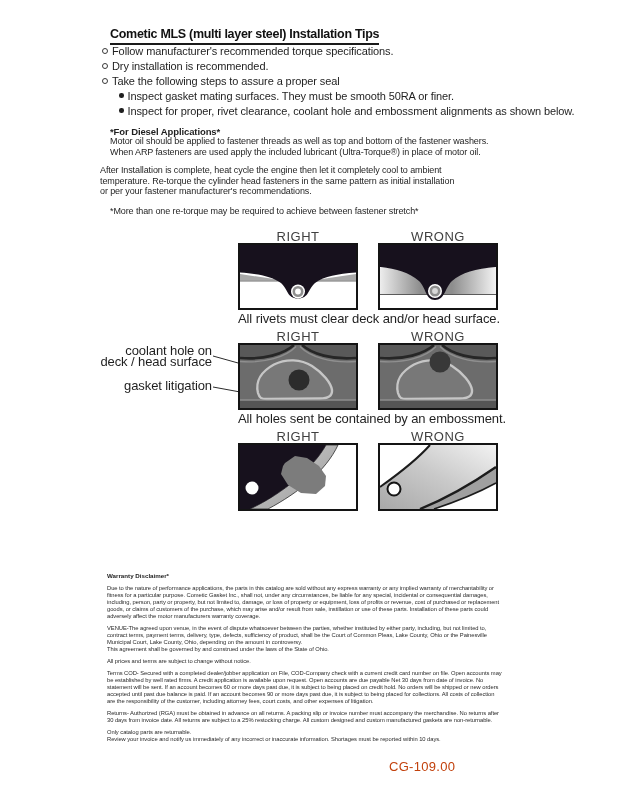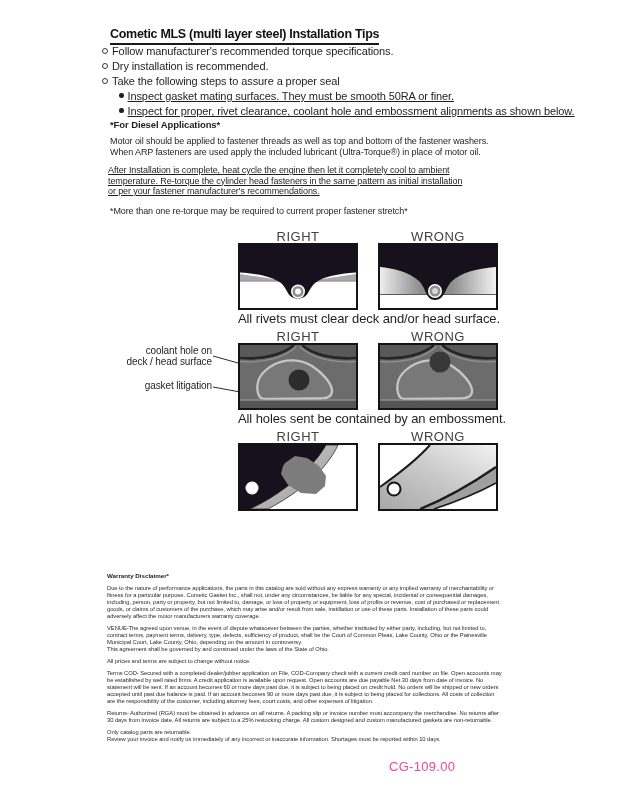--- a/index.html
+++ b/index.html
@@ -6,39 +6,39 @@
   .page {
     position:relative; width:618px; height:800px; background:#ffffff;
     font-family:"Liberation Sans", sans-serif; color:#1f1f1f; overflow:hidden;
   }
   .abs { position:absolute; }
   .title {
     font-size:12.5px; font-weight:bold; letter-spacing:-0.3px; color:#111;
     border-bottom:2px solid #1a1a1a; padding-bottom:2px; display:inline-block;
   }
   .tip-row { display:flex; align-items:flex-start; height:15px; font-size:11px; letter-spacing:-0.1px; }
-  .tip-row.sub { margin-left:17px;text-decoration:underline; }
+  .tip-row.sub { margin-left:17px; }
   .bullet-circle {
     width:4px; height:4px; border:1px solid #3a3a3a; border-radius:50%;
     margin:3px 4px 0 0; flex:none; background:#fff;
   }
   .bullet-dot {
     width:4.5px; height:4.5px; background:#1f1f1f; border-radius:50%;
     margin:3px 4px 0 0; flex:none;
   }
-  .h2 { font-size:9.5px; font-weight:bold; letter-spacing:-0.1px; }
+  .h2 { font-size:9.5px; font-weight:bold; letter-spacing:-0.1px;margin-top:7px; }
   .body-text { font-size:9px; line-height:10.5px; letter-spacing:-0.1px; white-space:pre-line; }
   .rw-label { font-size:13px; letter-spacing:0.5px; text-align:center; width:120px; color:#404040; }
   .caption { font-size:13px; letter-spacing:-0.1px; line-height:11px; white-space:pre-line; }
   .diag-box { position:absolute; width:120px; }
   .diag-box svg { display:block; }
-  .side-label { font-size:10px; line-height:10.5px; text-align:right; width:112px; white-space:pre-line; letter-spacing:-0.1px; }
+  .side-label { font-size:13px; line-height:10.5px; text-align:right; width:112px; white-space:pre-line; letter-spacing:-0.1px; }
   .fine { font-size:5.8px; line-height:7px; letter-spacing:-0.05px; white-space:pre-line; margin:0 0 5px 0; color:#2a2a2a; }
   .fine-heading { font-size:6.2px; font-weight:bold; margin:0 0 6px 0; color:#222; }
-  .page-code { font-size:13px; letter-spacing:0.3px; color:#ec4899; }
+  .page-code { font-size:13px; letter-spacing:0.3px; color:#c2410c; }
 </style>
 </head>
 <body>
 
 <div class="page">
 
   <div class="abs" style="left:110px; top:24px;">
     <span class="title">Cometic MLS (multi layer steel) Installation Tips</span>
   </div>
 
@@ -61,24 +61,24 @@
     </div>
     <div class="tip-row sub">
       <span class="bullet-dot"></span>
       <span>Inspect for proper, rivet clearance, coolant hole and embossment alignments as shown below.</span>
     </div>
   </div>
 
   <div class="abs h2" style="left:110px; top:119px;">*For Diesel Applications*</div>
   <div class="abs body-text" style="left:110px; top:136px; width:420px;">Motor oil should be applied to fastener threads as well as top and bottom of the fastener washers.
 When ARP fasteners are used apply the included lubricant (Ultra-Torque®) in place of motor oil.</div>
-  <div class="abs body-text" style="left:108px; top:165px; width:420px;text-decoration:underline;">After Installation is complete, heat cycle the engine then let it completely cool to ambient
+  <div class="abs body-text" style="left:100px; top:165px; width:420px;">After Installation is complete, heat cycle the engine then let it completely cool to ambient
 temperature. Re-torque the cylinder head fasteners in the same pattern as initial installation
 or per your fastener manufacturer's recommendations.</div>
-  <div class="abs body-text" style="left:110px; top:206px; width:420px;">*More than one re-torque may be required to current proper fastener stretch*</div>
+  <div class="abs body-text" style="left:110px; top:206px; width:420px;">*More than one re-torque may be required to achieve between fastener stretch*</div>
 
   <div class="abs rw-label" style="left:238px; top:229px;">RIGHT</div>
   <div class="abs rw-label" style="left:378px; top:229px;">WRONG</div>
 
   <div class="diag-box" style="left:238px; top:243px;">
     <svg width="120" height="67" viewBox="0 0 120 67">
       <rect x="1" y="1" width="118" height="65" fill="#ffffff"></rect>
       <polygon points="2,31 46,37.6 2,37.6" fill="#a9a9a9"></polygon>
       <polygon points="118,31 74,37.6 118,37.6" fill="#a9a9a9"></polygon>
       <line x1="2" y1="38" x2="118" y2="38" stroke="#4a4a4a" stroke-width="0.8"></line>

